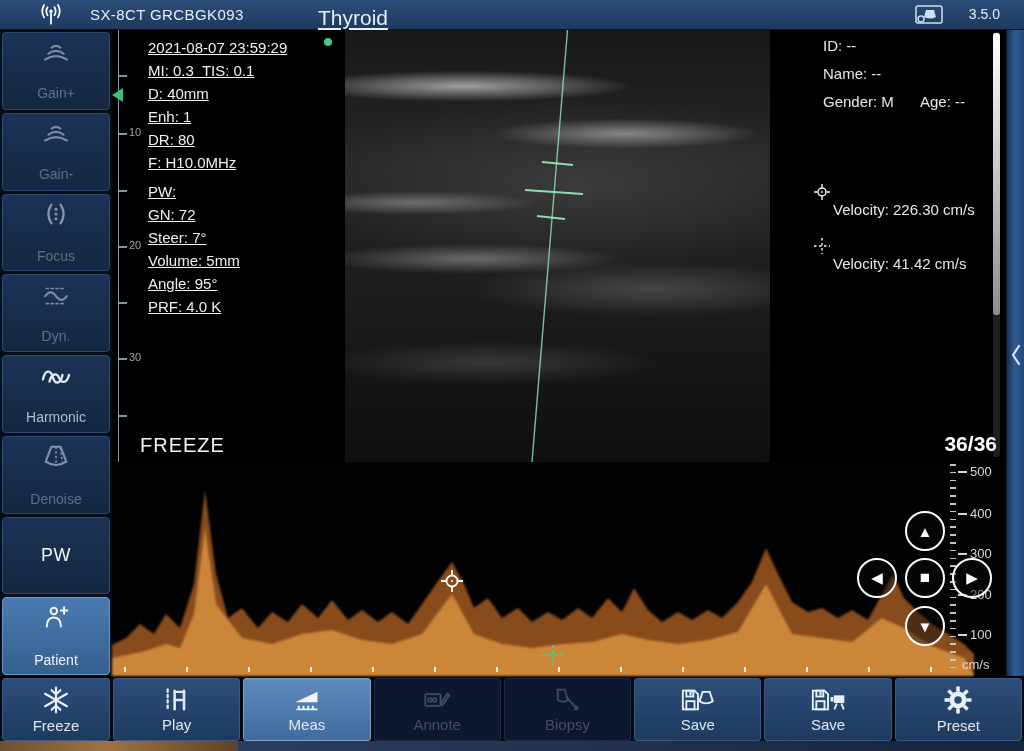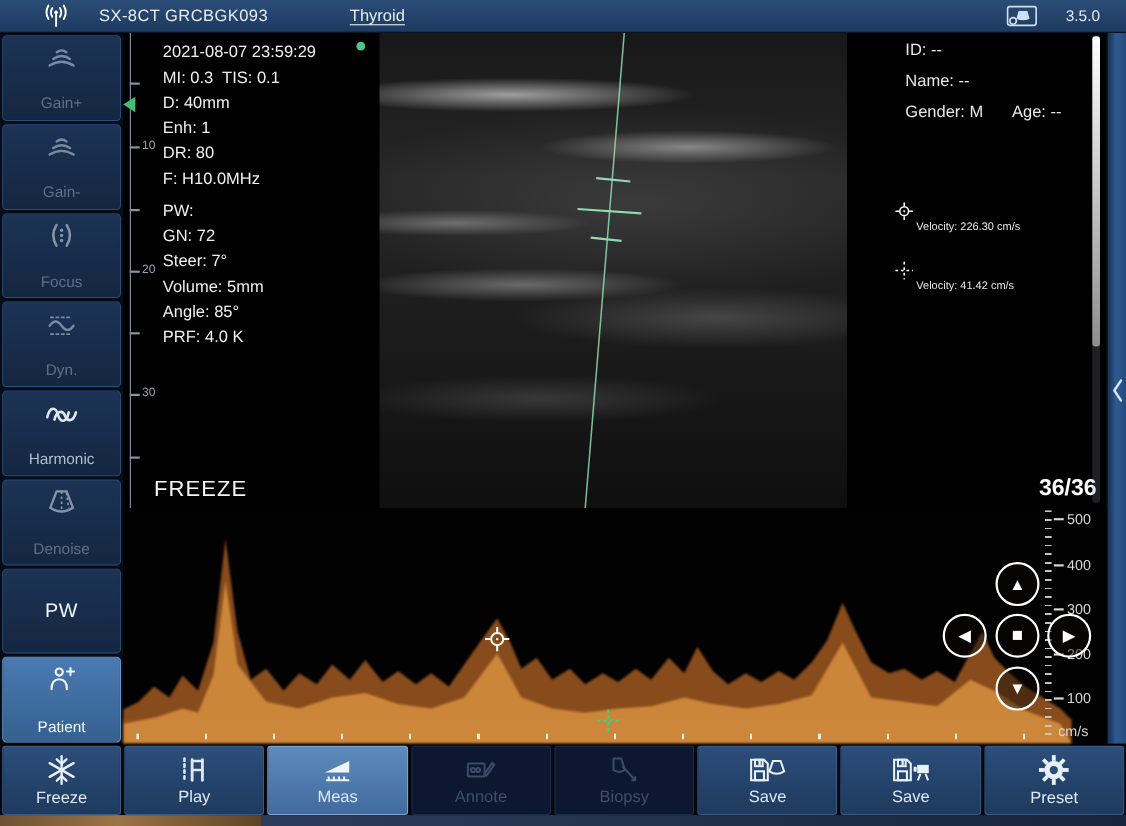--- a/index.html
+++ b/index.html
@@ -6,21 +6,21 @@
   html,body { width:1024px; height:751px; background:#000; overflow:hidden;
     font-family:"Liberation Sans", sans-serif; }
   .screen { position:relative; width:1024px; height:751px; background:#000; }
 
   
   .topbar { position:absolute; left:0; top:0; width:1024px; height:30px;
     background:linear-gradient(#2b4d78,#1d3a5f); border-bottom:1px solid #0a1526;
     color:#e6edf5; }
   .topbar .wifi { position:absolute; left:38px; top:3px; }
   .topbar .device { position:absolute; left:90px; top:6px; font-size:15px; letter-spacing:.4px; }
-  .topbar .preset-name { position:absolute; left:318px; top:6px; font-size:15px;
+  .topbar .preset-name { position:absolute; left:318px; top:6px; font-size:21px;
     text-decoration:underline; text-underline-offset:3px; cursor:pointer; }
   .topbar .probe-ic { position:absolute; right:80px; top:4px; }
   .topbar .version { position:absolute; right:24px; top:6px; font-size:14px; }
 
   
   .sidebar { position:absolute; left:0; top:31px; width:112px; height:645px;
     background:#070d18; display:flex; flex-direction:column; gap:3px; padding:1px 2px; }
   .side-btn { flex:1; background:linear-gradient(#1c3356,#142741);
     border:1px solid #2c4a74; border-radius:4px; display:flex; flex-direction:column;
     align-items:center; justify-content:center; gap:20px; cursor:pointer; }
@@ -33,21 +33,21 @@
 
   
   .bmode { position:absolute; left:112px; top:30px; width:894px; height:432px; background:#000; }
   .ruler-line { position:absolute; left:6px; top:0; width:1px; height:432px; background:#8794a3; }
   .ruler-tick { position:absolute; left:6px; width:9px; height:2px; background:#8794a3; }
   .ruler-lab { position:absolute; left:17px; font-size:11px; color:#9aa5b1; }
   .focus-marker { position:absolute; left:0; top:58px; width:0; height:0;
     border-top:7px solid transparent; border-bottom:7px solid transparent;
     border-right:11px solid #3fbf78; cursor:pointer; }
   .params { position:absolute; left:36px; top:6px; color:#f0f0f0; font-size:15px; }
-  .param-line { line-height:23px; white-space:pre; }
+  .param-line { line-height:23px; white-space:pre;text-decoration:underline; }
   .param-line.pw-gap { margin-top:6px; }
   .green-dot { position:absolute; left:212px; top:8px; width:8px; height:8px;
     border-radius:50%; background:#4ec488; }
 
   .us-image { position:absolute; left:233px; top:0; width:425px; height:432px; cursor:crosshair;
     background:
       radial-gradient(ellipse 55% 5% at 28% 13%, rgba(238,238,238,.62), rgba(238,238,238,0) 72%),
       radial-gradient(ellipse 45% 5% at 66% 24%, rgba(225,225,225,.5), rgba(225,225,225,0) 70%),
       radial-gradient(ellipse 42% 4% at 16% 40%, rgba(205,205,205,.42), rgba(205,205,205,0) 70%),
       radial-gradient(ellipse 50% 5% at 30% 53%, rgba(215,215,215,.4), rgba(215,215,215,0) 70%),
@@ -57,21 +57,21 @@
       linear-gradient(180deg,#181818,#262626 30%,#1c1c1c 62%,#0f0f0f); }
   .us-image svg { position:absolute; left:0; top:0; }
 
   .freeze-text { position:absolute; left:28px; top:404px; font-size:20px; color:#f4f4f4;
     letter-spacing:1px; }
   .frame-counter { position:absolute; right:9px; top:402px; font-size:21px; font-weight:bold;
     color:#fff; }
 
   .pt-info { position:absolute; color:#e8e8e8; font-size:15px; }
   .meas-row { position:absolute; display:flex; align-items:flex-start; gap:4px; }
-  .meas-label { color:#e8e8e8; font-size:10px; margin-top:18px; margin-left:-2px; }
+  .meas-label { color:#e8e8e8; font-size:15px; margin-top:18px; margin-left:-2px; }
 
   
   .right-strip { position:absolute; left:1006px; top:30px; width:18px; height:646px;
     background:linear-gradient(90deg,#16304f,#2f5a92 45%,#234a7c);
     border-left:1px solid #0e1f38; cursor:pointer; }
   .right-strip svg { position:absolute; left:2px; top:312px; }
   .scroll-track { position:absolute; left:993px; top:32px; width:7px; height:425px;
     background:rgba(135,145,158,.22); border-radius:3px; }
   .scroll-thumb { position:absolute; left:993px; top:33px; width:7px; height:282px;
     border-radius:3px; background:linear-gradient(180deg,#ffffff,#8d8d8d); cursor:grab; }
@@ -222,21 +222,21 @@
       <div class="param-line">2021-08-07 23:59:29</div>
       <div class="param-line">MI: 0.3  TIS: 0.1</div>
       <div class="param-line">D: 40mm</div>
       <div class="param-line">Enh: 1</div>
       <div class="param-line">DR: 80</div>
       <div class="param-line">F: H10.0MHz</div>
       <div class="param-line pw-gap">PW:</div>
       <div class="param-line">GN: 72</div>
       <div class="param-line">Steer: 7°</div>
       <div class="param-line">Volume: 5mm</div>
-      <div class="param-line">Angle: 85°</div>
+      <div class="param-line">Angle: 95°</div>
       <div class="param-line">PRF: 4.0 K</div>
     </div>
 
     <div class="green-dot"></div>
 
     <div class="us-image">
       <svg width="425" height="432" viewBox="0 0 425 432">
         <line x1="222.5" y1="0" x2="187" y2="432" stroke="#8fdcb0" stroke-width="1.4" opacity="0.85"></line>
         <line x1="197" y1="132" x2="228" y2="135" stroke="#8fdcb0" stroke-width="2"></line>
         <line x1="180" y1="160" x2="238" y2="164" stroke="#8fdcb0" stroke-width="2"></line>

